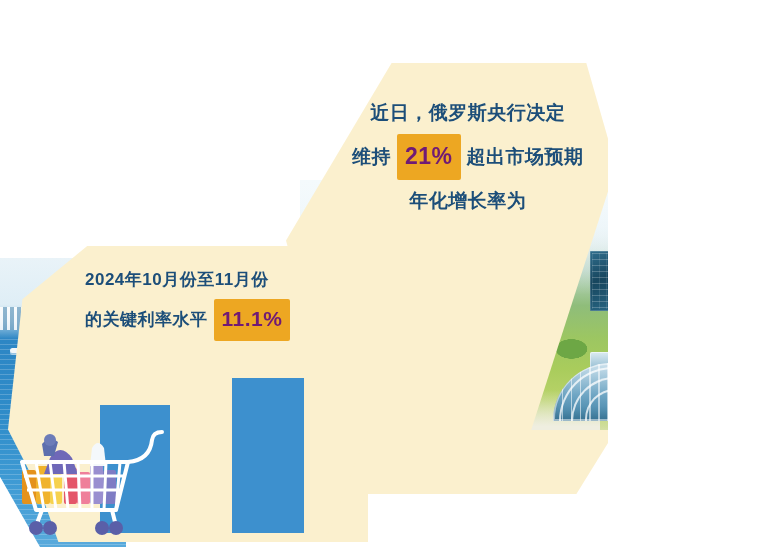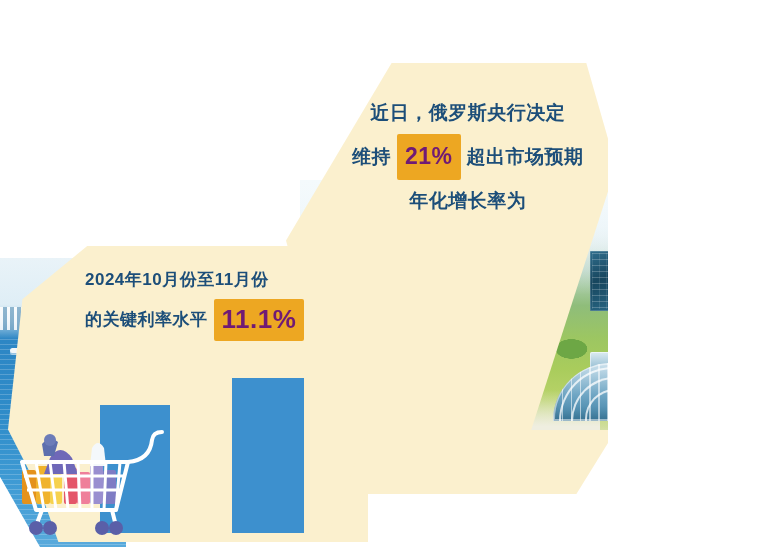--- a/index.html
+++ b/index.html
@@ -122,21 +122,21 @@
   .hl{
     background:#eda722;color:#701a75;font-weight:700;
     padding:1px 8px 3px 8px;margin:0 6px;border-radius:2px;display:inline-block;
   }
 
   #topText{left:352px;top:92px;font-size:19px;line-height:42px;}
   #topText .line{justify-content:center;}
   #topText .hl{font-size:23px;}
 
   #leftText{left:74px;top:261px;font-size:17px;line-height:38px;margin-left:11px;}
-  #leftText .hl{font-size:26px;}
+  #leftText .hl{font-size:21px;}
 
   
   .pct-icon{position:absolute;left:620px;top:72px;width:54px;height:66px;}
   .pct-icon svg{display:block;}
   .coins{position:absolute;left:652px;top:88px;width:112px;height:92px;}
   .stack{position:absolute;bottom:0;width:30px;}
   .coin{
     height:9px;margin-top:-1px;border-radius:4px/3px;
     background:linear-gradient(to bottom,#fbe079,#f3c63c 45%,#e9b623);
     box-shadow:inset 0 1px 0 rgba(255,255,255,.8),0 1px 0 rgba(198,150,20,.35);

